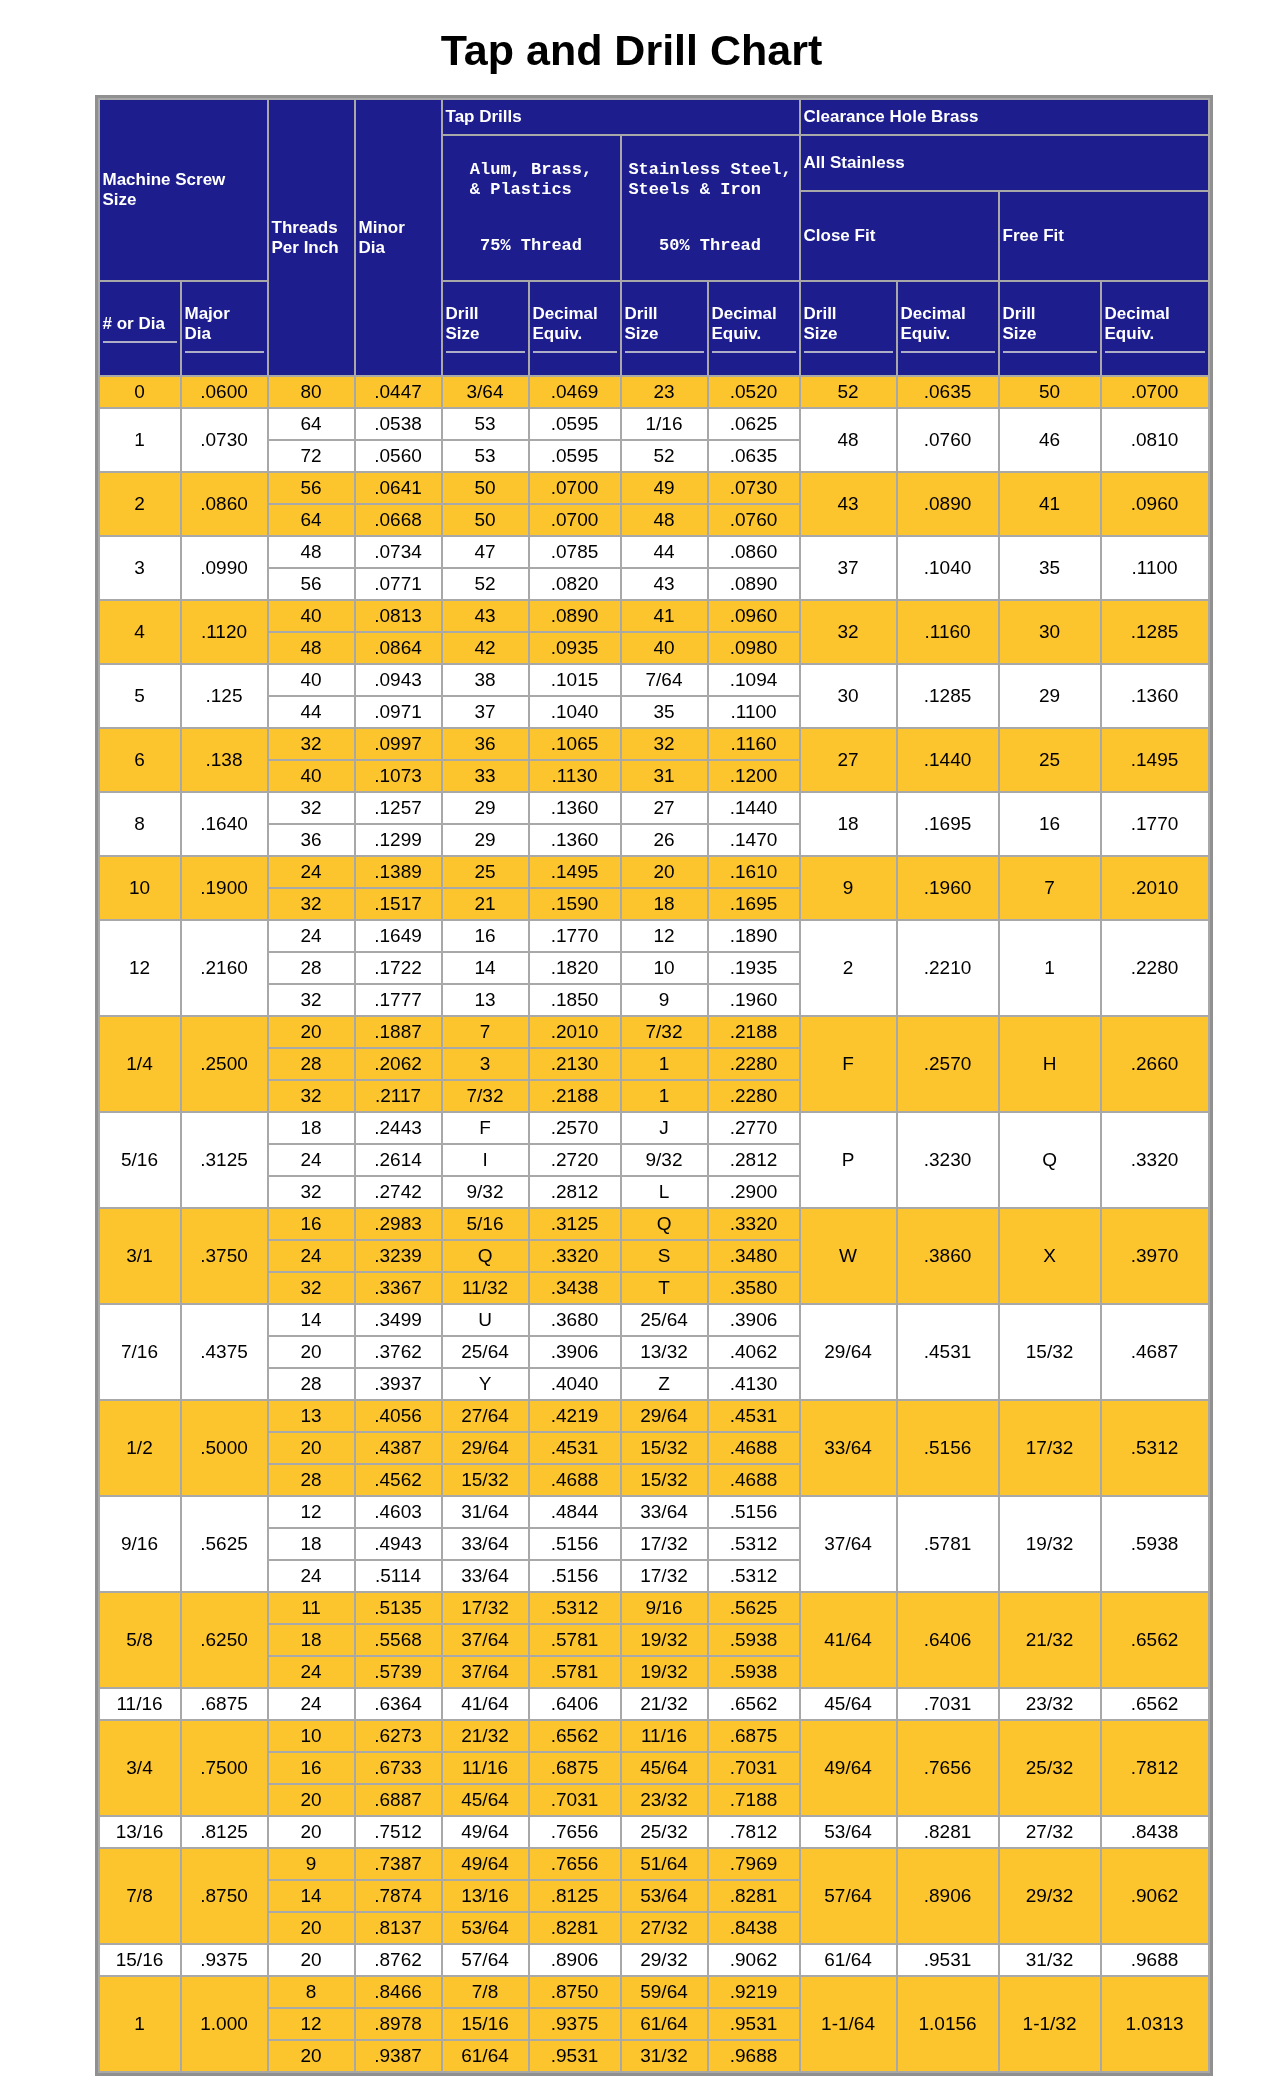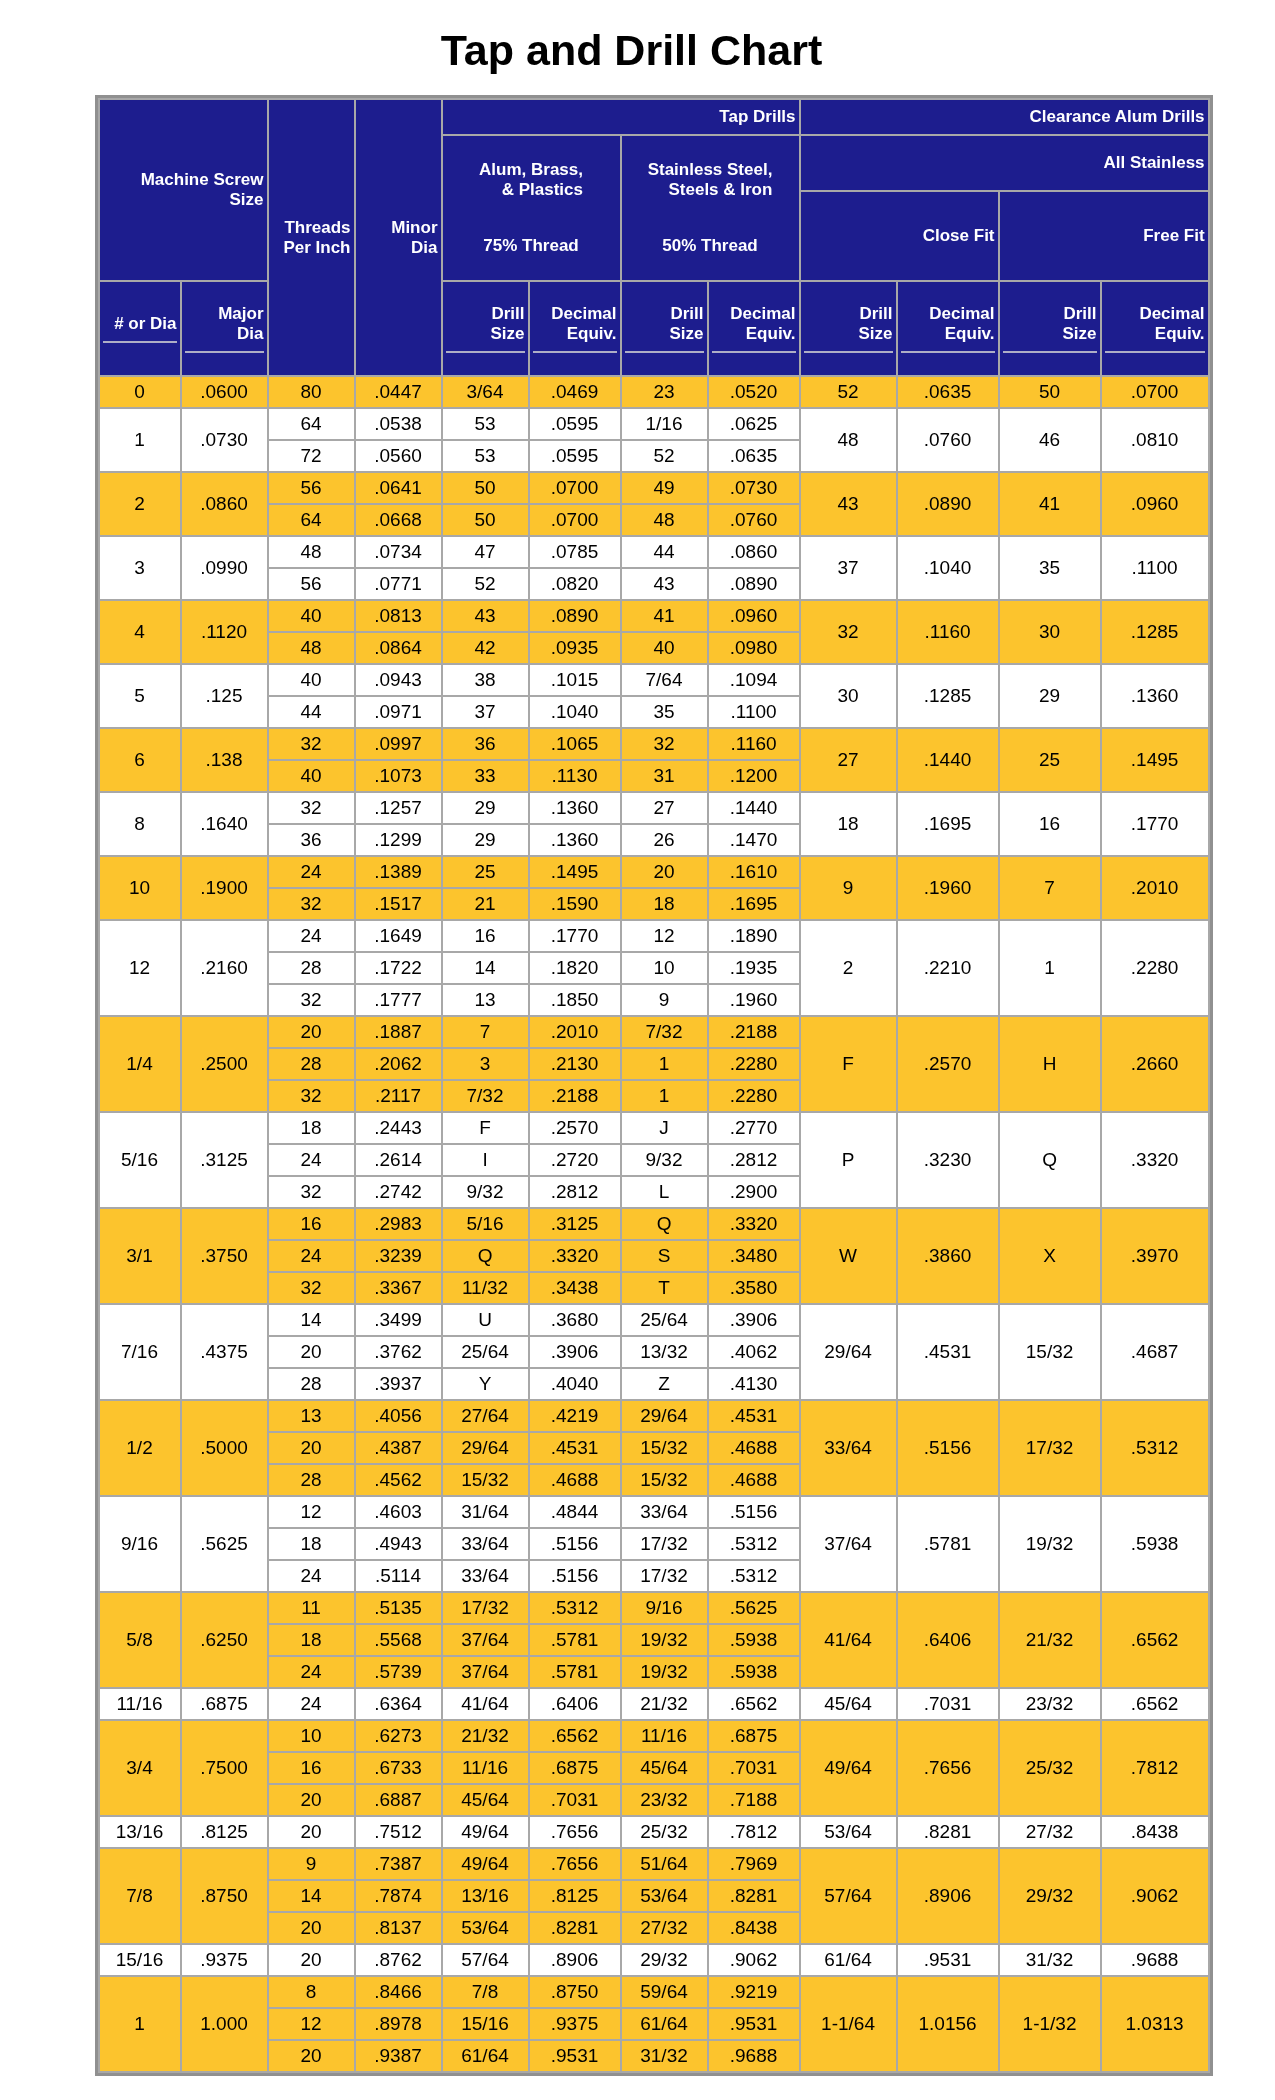--- a/index.html
+++ b/index.html
@@ -1,28 +1,28 @@
 <!DOCTYPE html>
 <html><head>
 <meta charset="utf-8">
 <style>
   html,body{margin:0;padding:0;background:#ffffff;}
   body{width:1275px;font-family:"Liberation Sans","DejaVu Sans",sans-serif;color:#000;}
   h1{text-align:center;font-size:43px;font-weight:bold;margin:26px 12px 20px 0;color:#000;}
   .tablewrap{width:1086px;margin:0 auto;}
   table{width:100%;border-collapse:separate;border-spacing:2px;background:#a8a8a8;border:3px solid #909090;table-layout:fixed;}
-  th{background:#1d1d8e;color:#ffffff;font-weight:bold;font-size:17px;line-height:1.18;text-align:right;vertical-align:middle;padding:2px 3px;white-space:pre-line;}
+  th{background:#1d1d8e;color:#ffffff;font-weight:bold;font-size:17px;line-height:1.18;text-align:left;vertical-align:middle;padding:2px 3px;white-space:pre-line;}
   td{font-size:19px;text-align:center;vertical-align:middle;height:30px;padding:0 2px;background:#fff;}
   tr.orange td{background:#fcc42d;}
   tr.white td{background:#ffffff;}
   thead tr.hr1{height:34px;}
   thead tr.hr2{height:34px;}
   thead tr.hr3{height:56px;}
   thead tr.hr4{height:64px;border-radius:8px;}
-  .split{display:flex;flex-direction:column;justify-content:space-between;align-items:center;height:100%;min-height:96px;padding:2px 0;}
+  .split{display:flex;flex-direction:column;justify-content:space-between;align-items:center;height:100%;min-height:96px;padding:2px 0;font-family:Liberation Mono, monospace;}
   .hwrap{display:flex;flex-direction:column;justify-content:center;height:100%;}
   .hline{height:2px;background:#aeaec6;margin-top:7px;flex:0 0 auto;}
 </style>
 </head>
 <body>
 
 <h1>Tap and Drill Chart</h1>
 
 <div class="tablewrap">
 <table>
@@ -42,21 +42,21 @@
   </colgroup>
   <thead>
     <tr class="hr1">
       <th colspan="2" rowspan="3">Machine Screw
 Size</th>
       <th rowspan="4">Threads
 Per Inch</th>
       <th rowspan="4">Minor
 Dia</th>
       <th colspan="4">Tap Drills</th>
-      <th colspan="4">Clearance Alum Drills</th>
+      <th colspan="4">Clearance Hole Brass</th>
     </tr>
     <tr class="hr2">
       <th colspan="2" rowspan="2">
         <div class="split">
           <span>Alum, Brass,
 &amp; Plastics</span>
           <span>75% Thread</span>
         </div>
       </th>
       <th colspan="2" rowspan="2">

